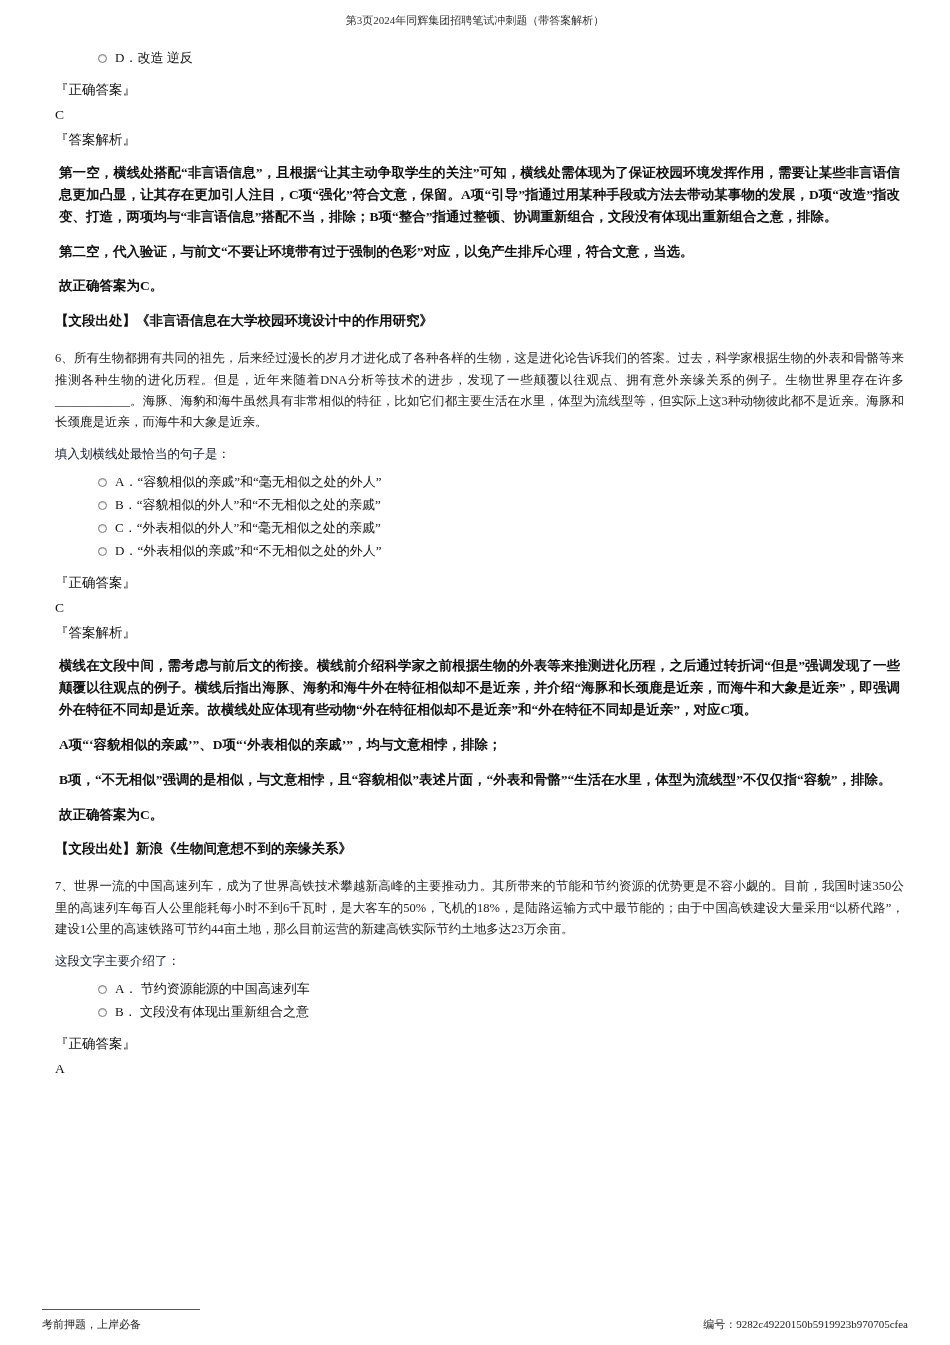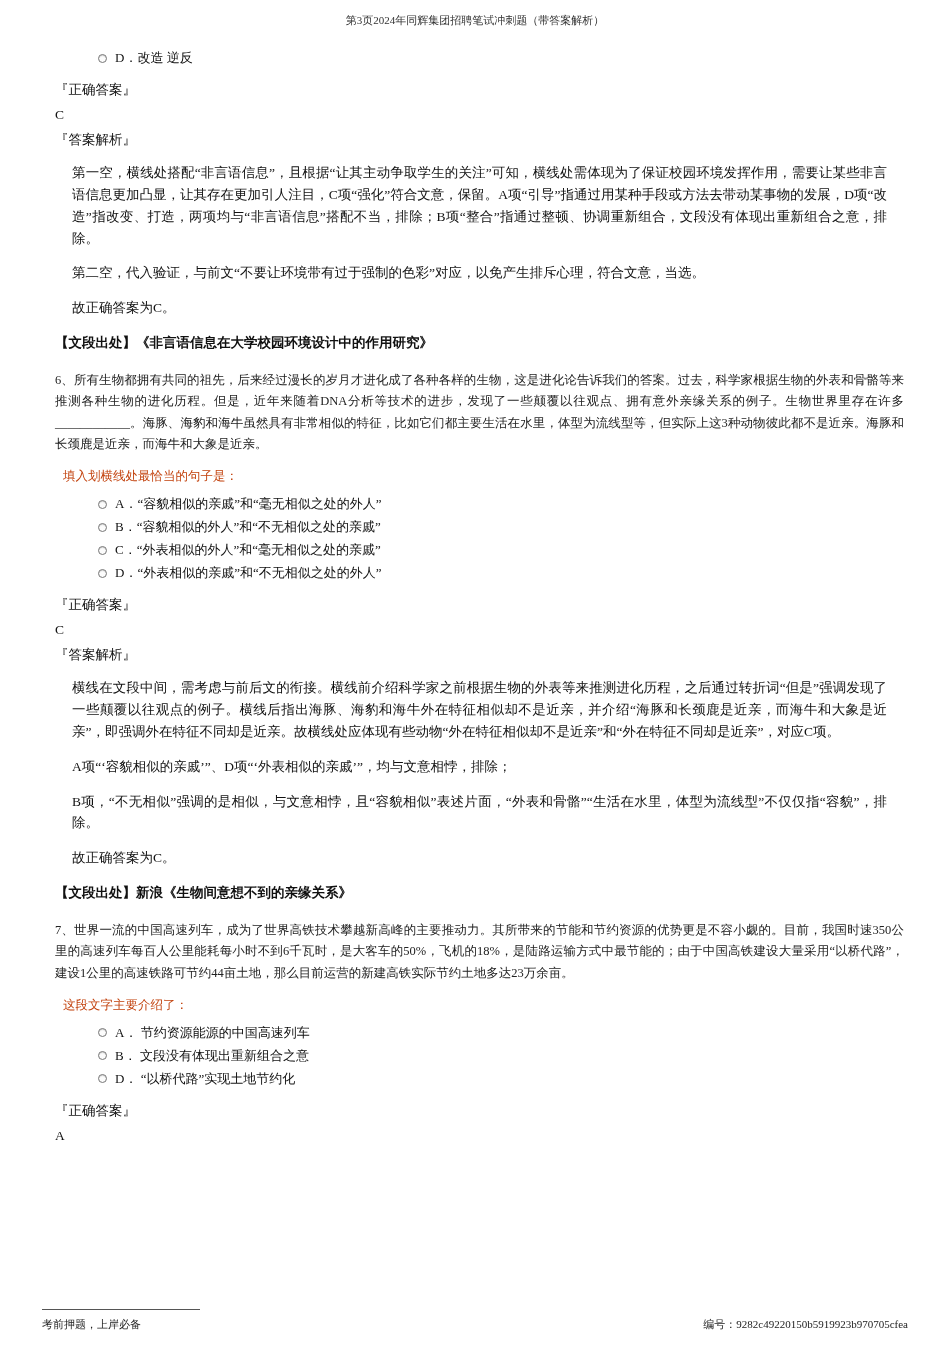--- a/index.html
+++ b/index.html
@@ -17,23 +17,23 @@
   .page-header {
     display: flex;
     justify-content: center;
     align-items: baseline;
     padding: 13px 42px 0 42px;
     font-size: 11px;
     color: #333;
   }
   .content { padding: 16px 46px 0 55px; }
 
-  p.body  { font-size: 13.5px; line-height: 1.62; margin: 13px 17px; text-align: justify; }
+  p.body  { font-size: 13.5px; line-height: 1.62; margin: 13px 4px; text-align: justify; font-weight: bold; }
   p.stem  { font-size: 12.5px; line-height: 1.7;  margin: 18px 0 10px; text-align: justify; color: #222; }
-  .prompt { font-size: 12.5px; margin: 13px 8px 10px; color: #c2410c; }
+  .prompt { font-size: 12.5px; margin: 13px 0 10px; color: #0f172a; }
   .source { font-size: 13.5px; margin: 15px 0; font-weight: bold; }
 
   .ans-line { font-size: 13.5px; margin: 8px 0; }
   .ans-val  { font-size: 13.5px; margin: 8px 0; }
 
   .option-row {
     display: flex;
     align-items: center;
     gap: 8px;
     margin: 5px 0 5px 43px;
@@ -123,24 +123,20 @@
       <div class="prompt">这段文字主要介绍了：</div>
 
       <div class="option-row">
         <span class="radio"></span>
         <span>A． 节约资源能源的中国高速列车</span>
       </div>
       <div class="option-row">
         <span class="radio"></span>
         <span>B． 文段没有体现出重新组合之意</span>
       </div>
-      <div class="option-row">
-        <span class="radio"></span>
-        <span>D． “以桥代路”实现土地节约化</span>
-      </div>
 
       <div class="ans-line gap-top">『正确答案』</div>
       <div class="ans-val">A</div>
     </section>
 
   </main>
 
   <footer class="page-footer">
     <div class="footer-sep"></div>
     <div class="footer-row">

